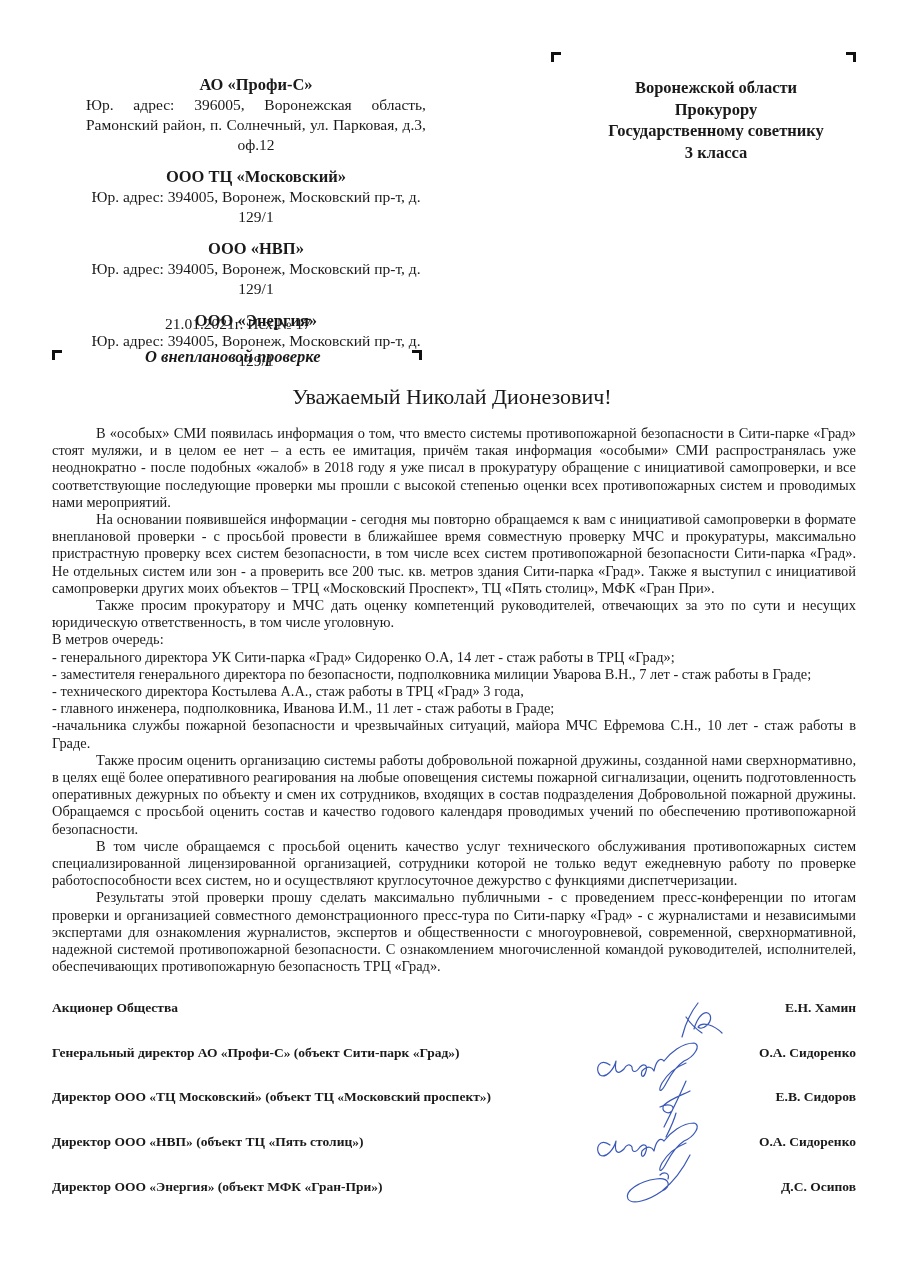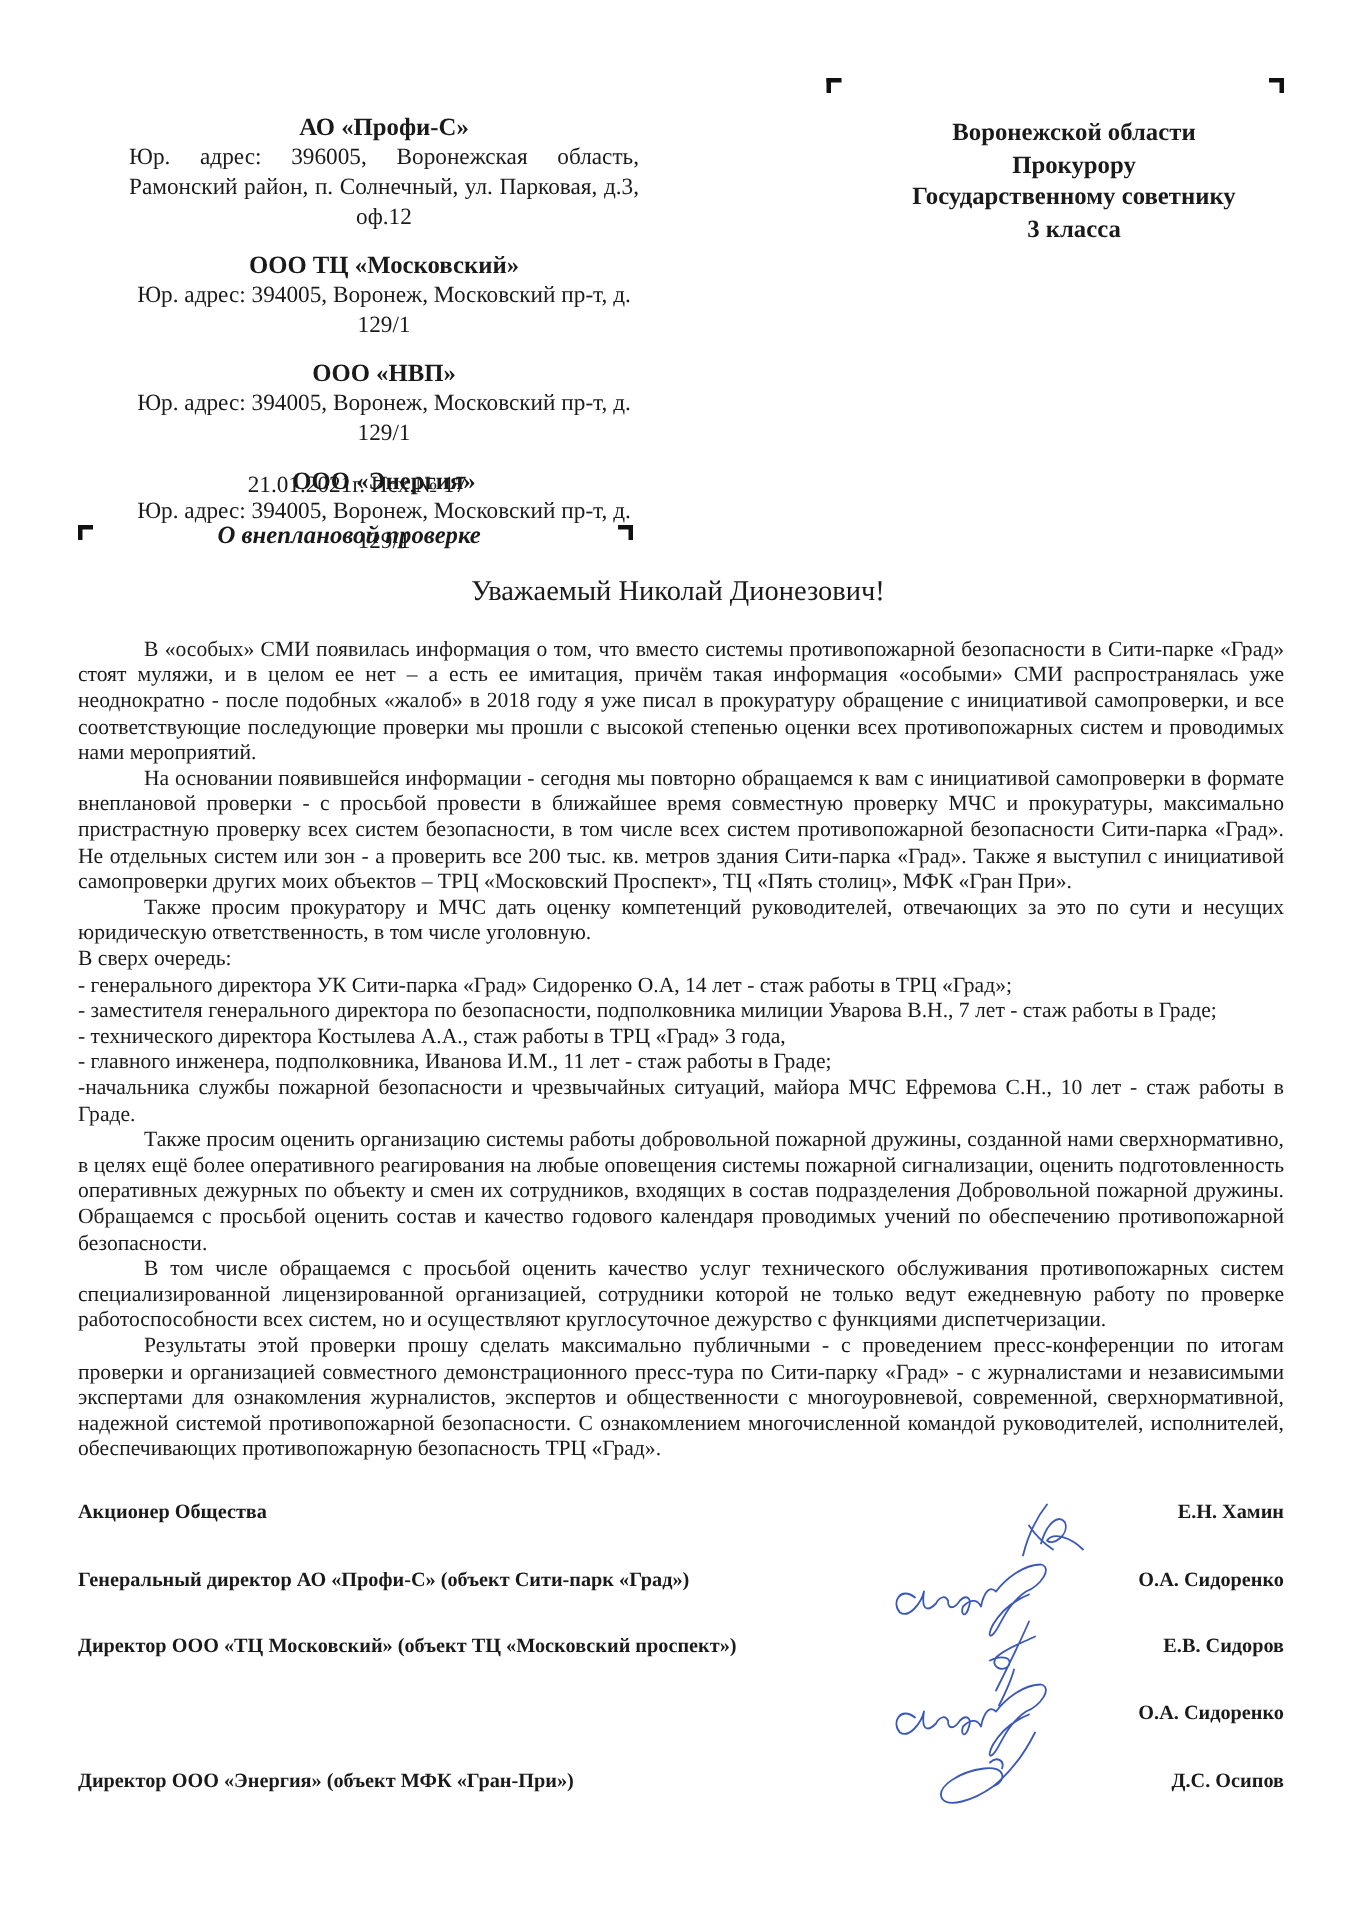--- a/index.html
+++ b/index.html
@@ -25,21 +25,21 @@
 
   
   .corner { width: 10px; height: 10px; border-color: #111; border-style: solid; }
   .corner.tl { border-width: 3px 0 0 3px; }
   .corner.tr { border-width: 3px 3px 0 0; }
 
   
   .recipient { left: 578px; top: 77px; width: 276px; text-align: center; font-weight: bold; font-size: 16.5px; line-height: 21.5px; }
 
   
-  .greeting { left: 0; width: 904px; top: 384px; text-align: center; font-size: 19px; }
+  .greeting { left: 0; width: 904px; top: 384px; text-align: center; font-size: 22px; }
 
   
   .body-text {
     left: 52px; top: 425px; width: 804px;
     font-size: 14.4px; line-height: 17.2px;
     text-align: justify;
   }
   .body-text p { margin: 0; }
   .body-text p.indent { text-indent: 44px; }
 
@@ -87,21 +87,21 @@
   <div>Государственному советнику</div>
   <div>3 класса</div>
 </div>
 
 <div class="abs greeting">Уважаемый  Николай Дионезович!</div>
 
 <div class="abs body-text">
   <p class="indent">В «особых» СМИ появилась информация о том, что вместо системы противопожарной безопасности в Сити-парке «Град» стоят муляжи, и в целом ее нет – а есть ее имитация, причём такая информация «особыми» СМИ распространялась уже неоднократно - после подобных «жалоб» в 2018 году я уже писал в прокуратуру обращение с инициативой самопро­верки, и все соответствующие последующие проверки мы прошли с высокой степенью оценки всех противопожарных систем и проводимых нами мероприятий.</p>
   <p class="indent">На основании появившейся информации - сегодня мы повторно обращаемся к вам с инициативой самопроверки в формате внеплановой проверки - с просьбой провести в ближайшее время совместную проверку МЧС и прокуратуры, максимально пристрастную проверку всех систем безопасности, в том числе всех систем противопожарной безопасности Сити-парка «Град». Не отдельных систем или зон - а проверить все 200 тыс. кв. метров здания Сити-парка «Град». Также я выступил с инициативой самопроверки других моих объектов – ТРЦ «Московский Проспект», ТЦ «Пять столиц», МФК «Гран При».</p>
   <p class="indent">Также просим прокуратору и МЧС дать оценку компетенций руководителей, отвечающих за это по сути и несущих юридическую ответственность, в том числе уголовную.</p>
-  <p>В сверх очередь:</p>
+  <p>В метров очередь:</p>
   <p>- генерального директора УК Сити-парка «Град» Сидоренко О.А, 14 лет - стаж  работы в ТРЦ «Град»;</p>
   <p>- заместителя генерального директора по безопасности, подполковника милиции Уварова В.Н., 7 лет - стаж работы в Граде;</p>
   <p>- технического директора Костылева А.А., стаж работы в ТРЦ «Град» 3 года,</p>
   <p>- главного инженера, подполковника, Иванова И.М., 11 лет - стаж работы в Граде;</p>
   <p>-начальника службы пожарной безопасности и чрезвычайных ситуаций, майора МЧС  Ефремова С.Н., 10 лет - стаж работы в Граде.</p>
   <p class="indent">Также просим оценить организацию системы работы добровольной пожарной дружины, созданной нами сверхнор­мативно,  в целях ещё более оперативного реагирования на любые оповещения системы пожарной сигнализации, оценить подготовленность оперативных дежурных по объекту и смен их сотрудников, входящих в состав подразделения Добро­вольной пожарной дружины. Обращаемся с просьбой оценить состав и качество годового календаря проводимых учений по обеспечению противопожарной безопасности.</p>
   <p class="indent">В том числе обращаемся с просьбой оценить качество услуг технического  обслуживания противопожарных систем специализированной лицензированной организацией, сотрудники которой не только ведут ежедневную работу по провер­ке работоспособности всех систем, но и осуществляют круглосуточное дежурство с функциями диспетчеризации.</p>
   <p class="indent">Результаты этой проверки прошу сделать максимально публичными - с проведением пресс-конференции по итогам проверки и организацией совместного демонстрационного пресс-тура по  Сити-парку «Град» -  с журналистами и незави­симыми экспертами для ознакомления журналистов, экспертов и общественности с многоуровневой, современной, сверх­нормативной, надежной системой противопожарной безопасности. С ознакомлением многочисленной командой руково­дителей, исполнителей, обеспечивающих противопожарную безопасность ТРЦ «Град».</p>
 </div>
 
@@ -111,20 +111,21 @@
 </div>
 <div class="abs sig-row" style="top:1045px;">
   <span class="role">Генеральный директор АО «Профи-С» (объект Сити-парк «Град»)</span>
   <span class="name">О.А. Сидоренко</span>
 </div>
 <div class="abs sig-row" style="top:1089px;">
   <span class="role">Директор ООО «ТЦ Московский» (объект ТЦ «Московский проспект»)</span>
   <span class="name">Е.В. Сидоров</span>
 </div>
 <div class="abs sig-row" style="top:1134px;">
+  <span class="role">Директор ООО «НВП» (объект ТЦ «Пять столиц»)</span>
   <span class="name">О.А. Сидоренко</span>
 </div>
 <div class="abs sig-row" style="top:1179px;">
   <span class="role">Директор ООО «Энергия» (объект МФК «Гран-При»)</span>
   <span class="name">Д.С. Осипов</span>
 </div>
 
 <svg class="abs signatures-svg" viewBox="0 0 150 220">
   <path d="M92 42 C95 30 100 18 108 8 M96 22 C100 28 106 34 112 38 M104 34 C108 20 116 14 120 20 C123 28 112 36 108 32 C112 26 124 30 132 38"></path>
   <path d="M20 70 C10 62 4 74 10 80 C16 84 24 74 26 66 C24 78 28 80 34 74 C36 70 40 68 42 72 C42 78 46 78 50 72 C54 68 58 70 56 76 C54 84 50 82 52 76 C58 70 62 72 64 76 C66 66 70 62 74 66 C80 58 92 48 104 48 C112 50 104 62 94 66 C82 74 78 86 74 92 C70 98 68 96 72 88 C78 78 86 72 96 68"></path>

